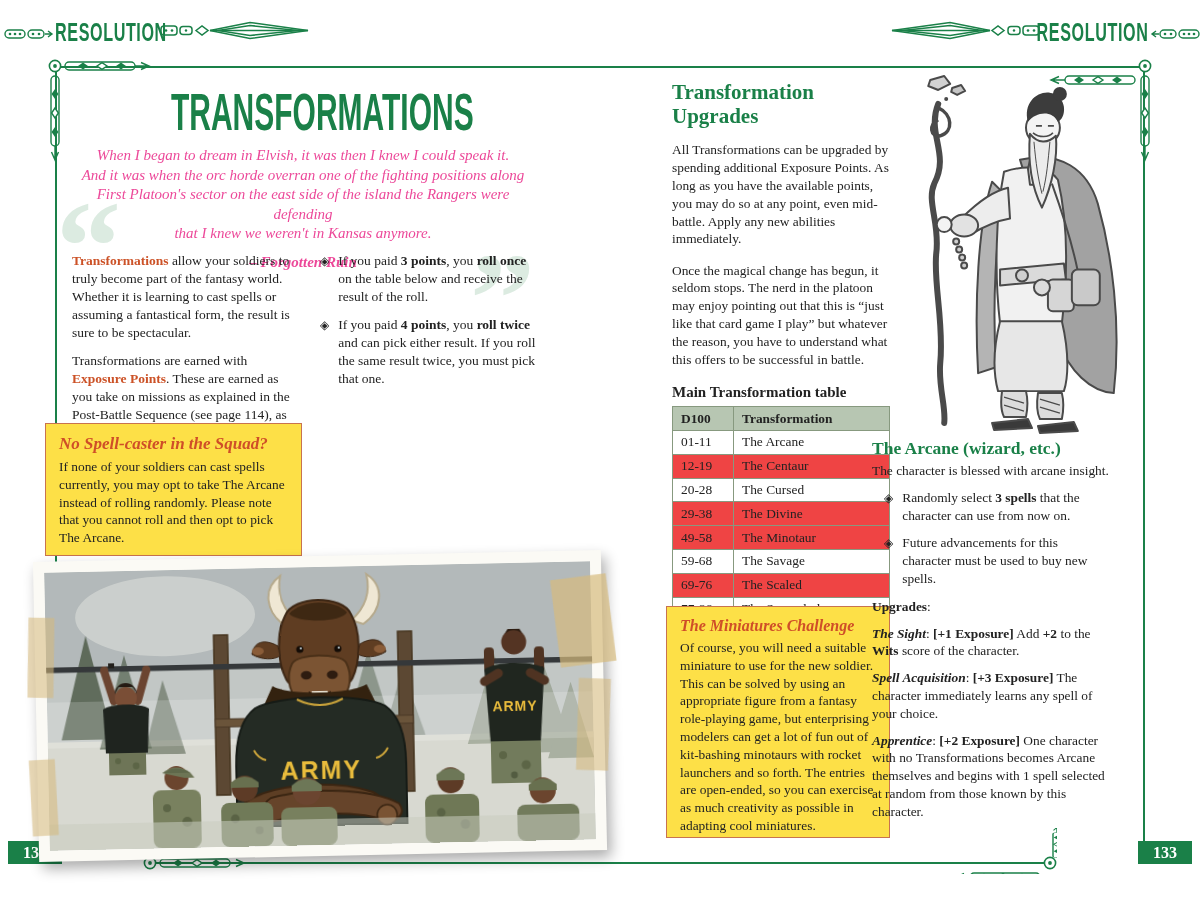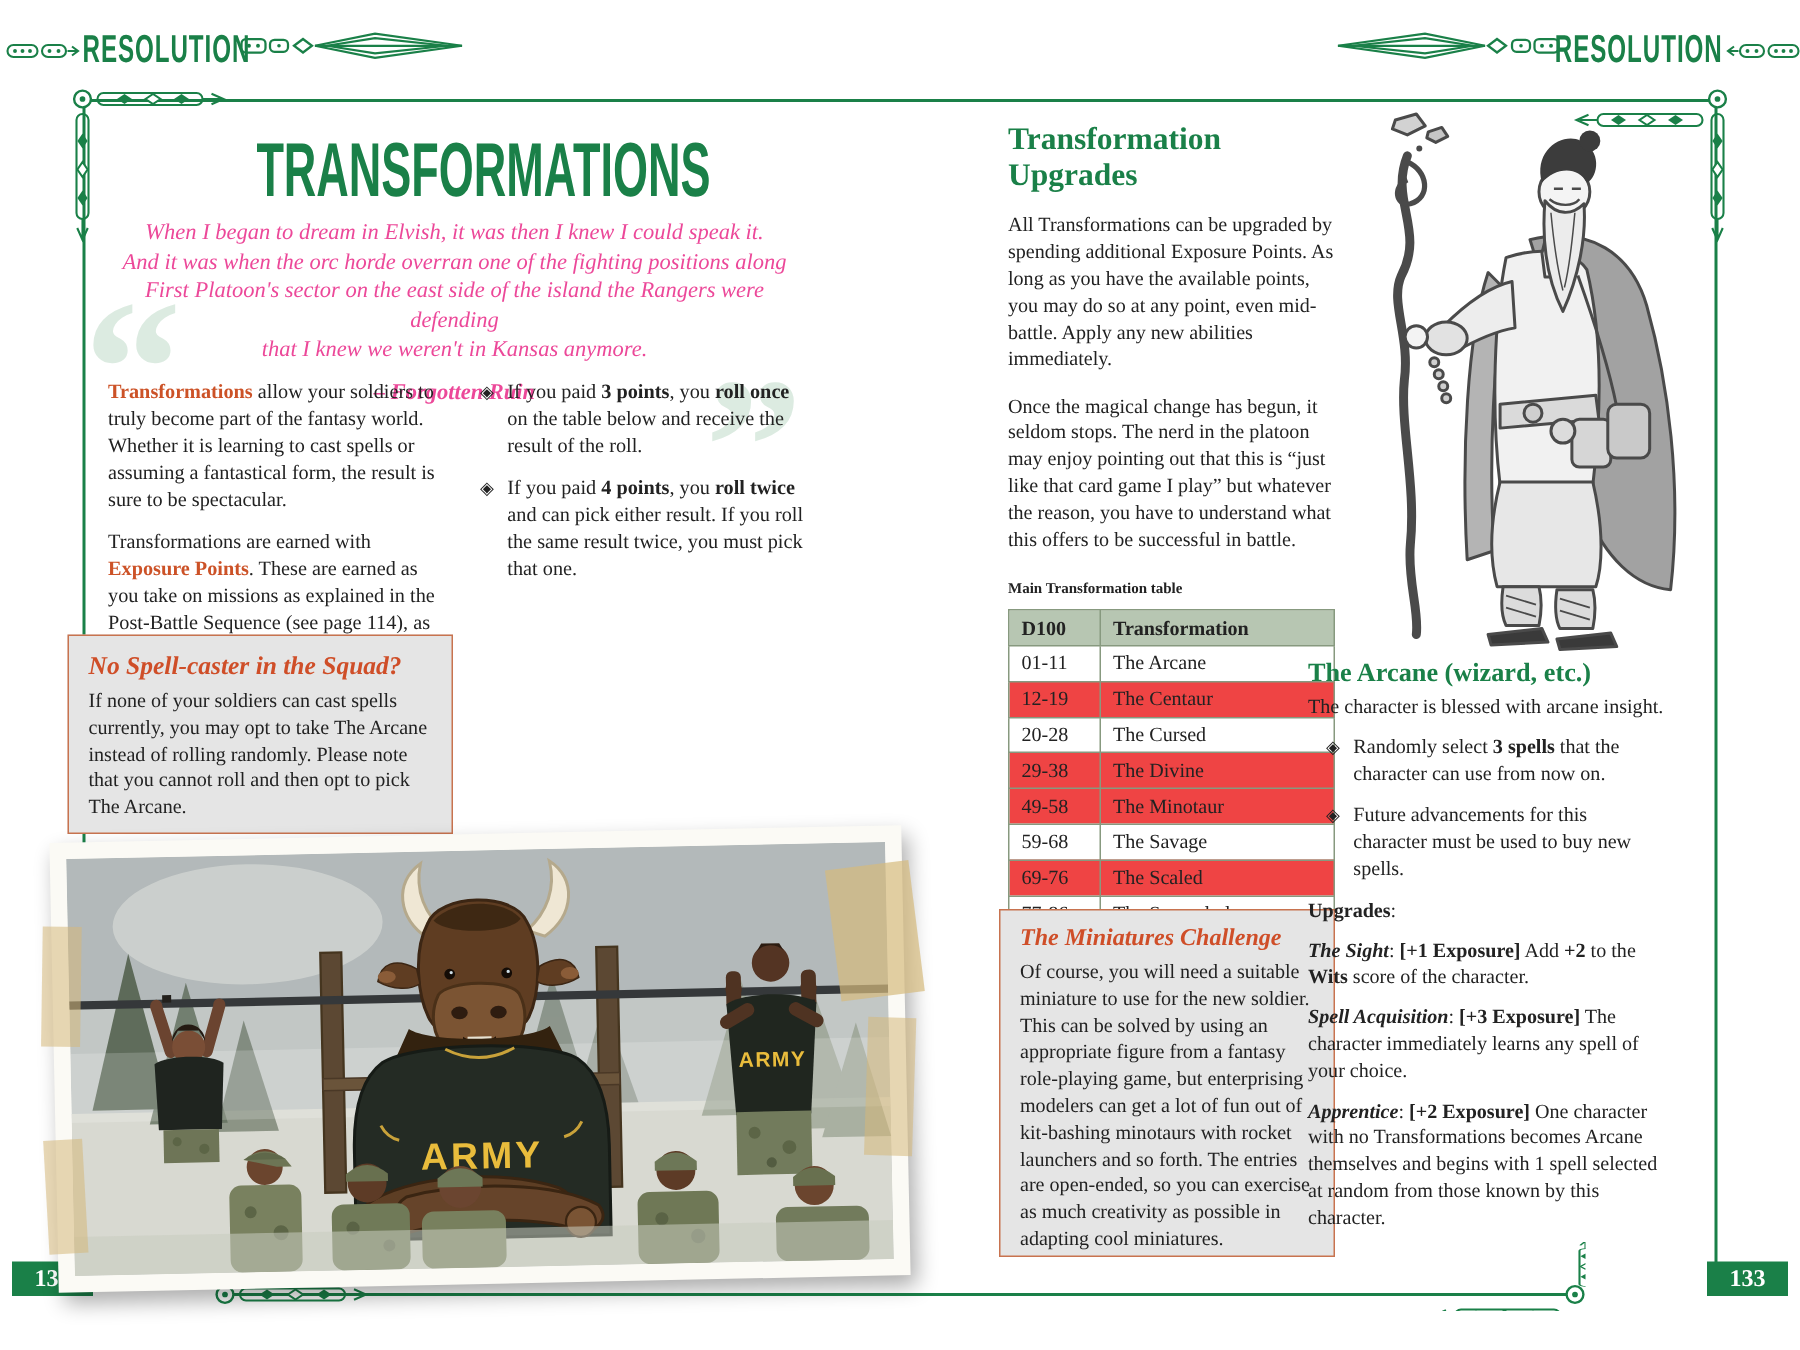--- a/index.html
+++ b/index.html
@@ -27,35 +27,35 @@
   .quote-mark{position:absolute;font-size:130px;line-height:100px;color:#dcebe1;
               font-family:"Liberation Serif",serif;font-weight:bold;z-index:1;}
   .attribution{margin-top:9px;font-weight:bold;}
   .bodycol{position:absolute;font-size:13.5px;line-height:18px;z-index:2;}
   .bodycol p{margin:0 0 10px 0;}
   .accent{color:#cc5227;font-weight:bold;}
   .b{font-weight:bold;}
   .bi{font-weight:bold;font-style:italic;}
   .bullet{display:flex;gap:9px;margin:0 0 10px 12px;}
   .bullet .dia{flex:0 0 auto;font-size:12px;line-height:18px;color:#222;}
-  .obox{position:absolute;border:1.5px solid #c8734f;background:#e5e5e5;
+  .obox{position:absolute;border:1.5px solid #c8734f;background:#fde047;
         padding:10px 13px 8px 13px;box-sizing:border-box;z-index:2;}
   .obox h3{margin:0 0 4px 0;color:#cf4e28;font-style:italic;font-weight:bold;font-size:17px;}
   .obox .obody{font-size:13.4px;line-height:17.8px;}
   
   .photo{position:absolute;left:36px;top:556px;width:568px;height:300px;background:#fbfaf5;
          padding:11px;box-sizing:border-box;transform:rotate(-1.2deg);
          box-shadow:4px 7px 14px rgba(0,0,0,.33);z-index:3;}
   .photo svg{display:block;width:100%;height:100%;}
   .tape{position:absolute;background:rgba(213,184,122,.55);z-index:4;}
   
   .gr-head{color:#1a8048;font-weight:bold;font-family:"Liberation Serif",serif;}
   .colA{position:absolute;left:672px;top:80px;width:222px;font-size:13.4px;line-height:17.8px;z-index:2;}
   .colA h2{margin:0 0 6px 0;font-size:21px;line-height:24px;}
-  .tbl-label{font-weight:bold;font-size:10px;margin:16px 0 4px 0;}
+  .tbl-label{font-weight:bold;font-size:15px;margin:16px 0 4px 0;}
   table.roll{border-collapse:collapse;width:218px;font-size:13.4px;}
   table.roll td,table.roll th{border:1px solid #87997f;padding:2.5px 8px;text-align:left;
         font-weight:normal;}
   table.roll th{background:#b7c6b2;font-weight:bold;}
   table.roll tr.alt td{background:#ef4444;}
   table.roll td.rng{width:44px;}
   .colB{position:absolute;left:872px;top:438px;width:237px;font-size:13.4px;line-height:17.8px;z-index:2;}
   .colB h2{margin:0 0 3px 0;font-size:17.5px;line-height:21px;}
   .colB p{margin:0 0 9px 0;}
   .wizard{position:absolute;left:898px;top:72px;width:244px;height:364px;z-index:1;}

